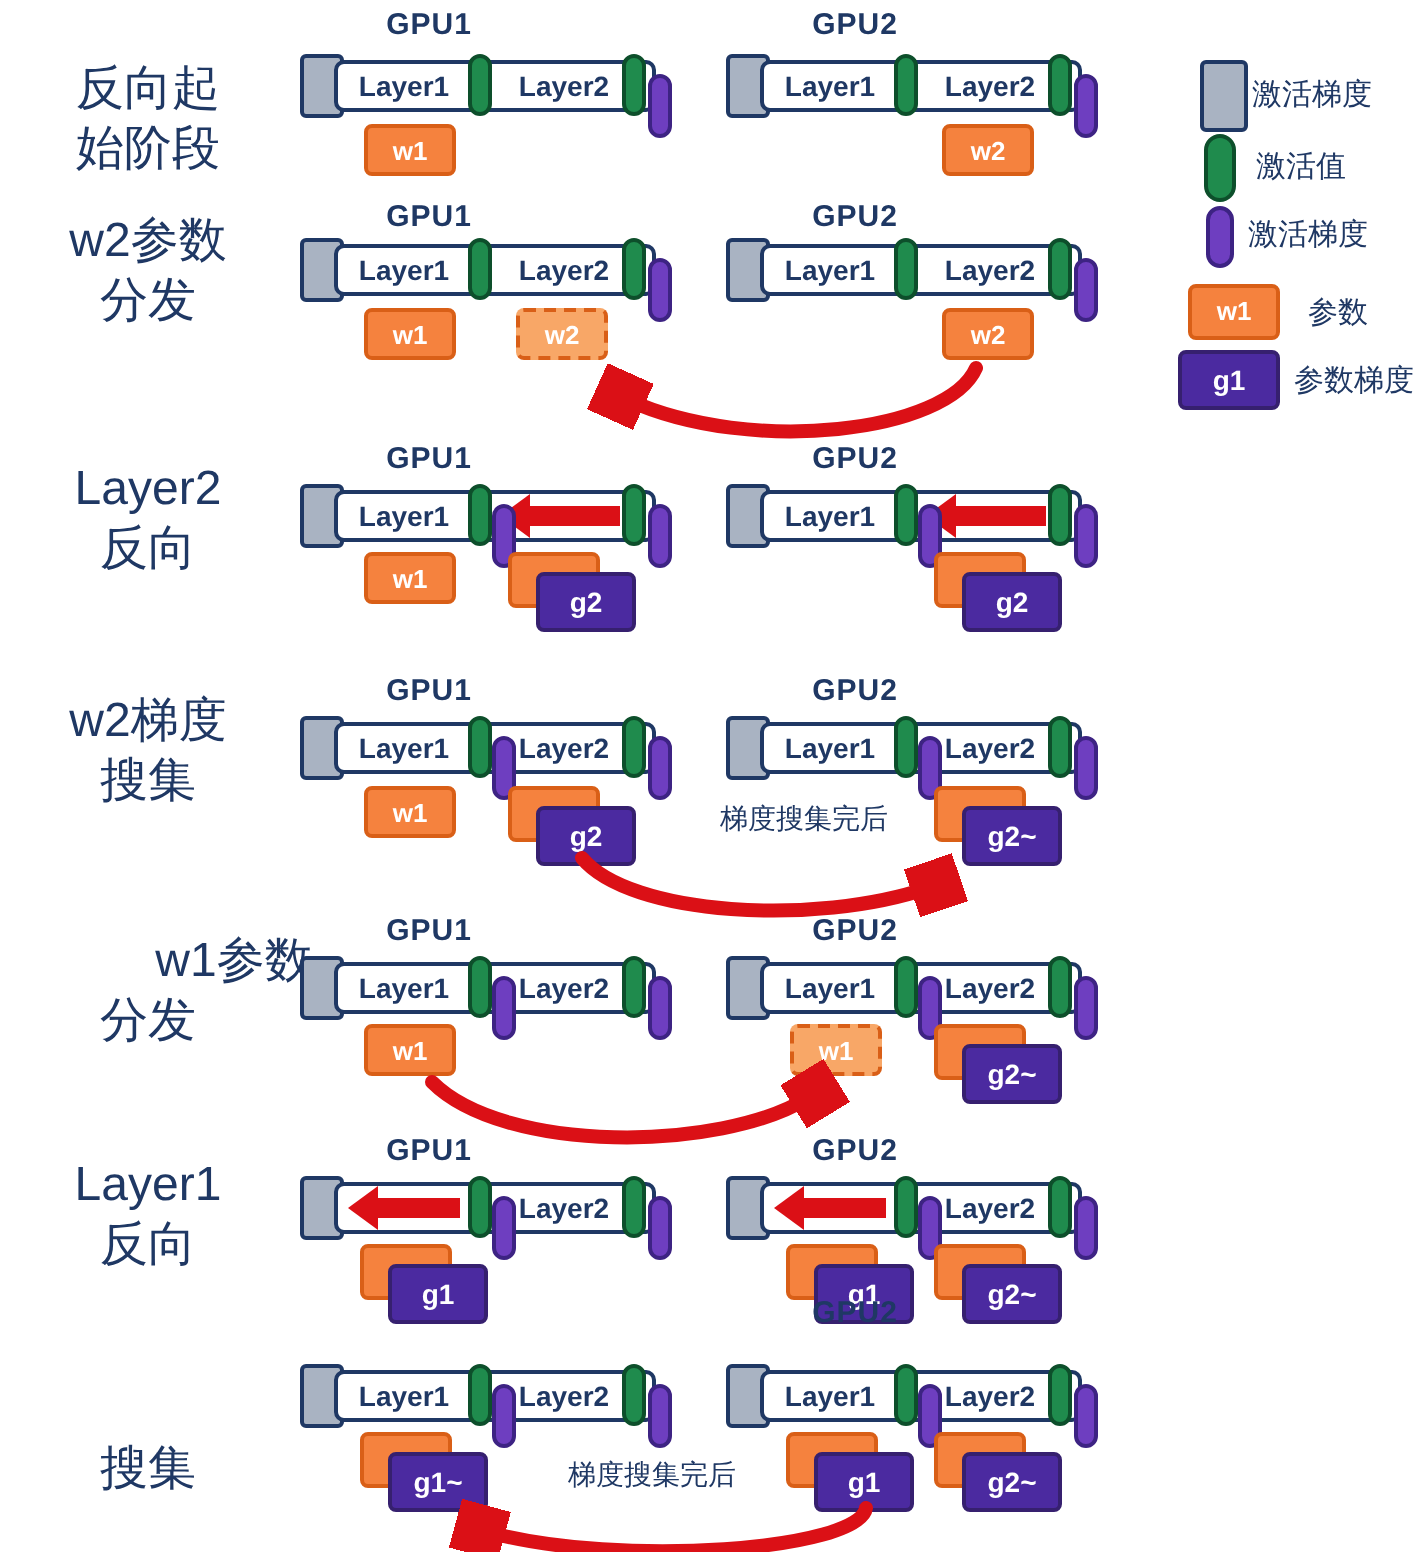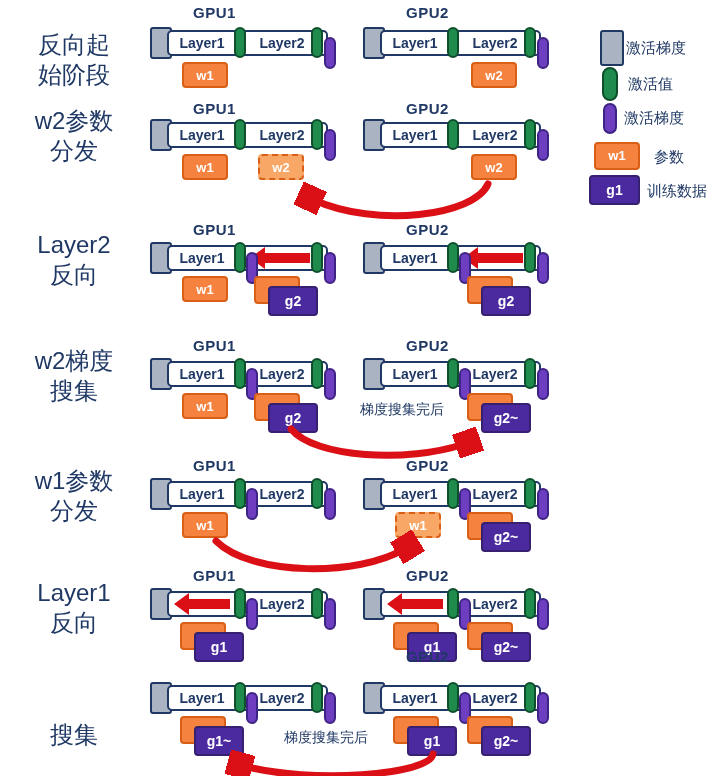--- a/index.html
+++ b/index.html
@@ -134,21 +134,21 @@
     <div class="abs data-rect" style="left: 363px; top: 358px; width: 22px; height: 32px;"></div>
     <div class="abs bar" style="left: 380px; top: 361px; width: 161px; height: 26px;"></div>
     <div class="abs layer-text" style="left: 383px; top: 365px; width: 64px;">Layer1</div>
     <div class="abs layer-text" style="left: 465px; top: 365px; width: 60px;">Layer2</div>
     <div class="abs pill green" style="left: 447px; top: 358px; width: 12px; height: 31px;"></div>
     <div class="abs pill purple" style="left: 459px; top: 368px; width: 12px; height: 32px;"></div>
     <div class="abs pill green" style="left: 524px; top: 358px; width: 12px; height: 31px;"></div>
     <div class="abs pill purple" style="left: 537px; top: 368px; width: 12px; height: 32px;"></div>
     <div class="abs wbox" style="left: 467px; top: 393px; width: 46px; height: 28px;"></div>
     <div class="abs gbox" style="left: 481px; top: 403px; width: 50px; height: 30px; line-height: 27px;">g2~</div>
-    <div class="abs side-label" style="top: 466px;">w1参数</div>
+    <div class="abs side-label" style="top: 466px; margin-left: 43px;">w1参数</div>
     <div class="abs side-label" style="top: 496px;">分发</div>
     <div class="abs gpu-label" style="left: 162px; top: 457px; width: 105px;">GPU1</div>
     <div class="abs data-rect" style="left: 150px; top: 478px; width: 22px; height: 32px;"></div>
     <div class="abs bar" style="left: 167px; top: 481px; width: 161px; height: 26px;"></div>
     <div class="abs layer-text" style="left: 170px; top: 485px; width: 64px;">Layer1</div>
     <div class="abs layer-text" style="left: 252px; top: 485px; width: 60px;">Layer2</div>
     <div class="abs pill green" style="left: 234px; top: 478px; width: 12px; height: 31px;"></div>
     <div class="abs pill purple" style="left: 246px; top: 488px; width: 12px; height: 32px;"></div>
     <div class="abs pill green" style="left: 311px; top: 478px; width: 12px; height: 31px;"></div>
     <div class="abs pill purple" style="left: 324px; top: 488px; width: 12px; height: 32px;"></div>
@@ -225,14 +225,14 @@
     <div class="abs annotation" style="left: 236px; top: 727px; width: 180px;">梯度搜集完后</div>
     <div class="abs data-rect" style="left: 600px; top: 30px; width: 24px; height: 36px; line-height: 32px;"></div>
     <div class="abs legend-label" style="left: 626px; top: 38px;">激活梯度</div>
     <div class="abs pill green" style="left: 602px; top: 67px; width: 16px; height: 34px; line-height: 30px;"></div>
     <div class="abs legend-label" style="left: 628px; top: 74px;">激活值</div>
     <div class="abs pill purple" style="left: 603px; top: 103px; width: 14px; height: 31px; line-height: 27px;"></div>
     <div class="abs legend-label" style="left: 624px; top: 108px;">激活梯度</div>
     <div class="abs wbox" style="left: 594px; top: 142px; width: 46px; height: 28px; line-height: 24px;">w1</div>
     <div class="abs legend-label" style="left: 654px; top: 147px; font-family: Liberation Serif, serif;">参数</div>
     <div class="abs gbox" style="left: 589px; top: 175px; width: 51px; height: 30px; line-height: 26px;">g1</div>
-    <div class="abs legend-label" style="left: 647px; top: 181px;">训练数据</div>
+    <div class="abs legend-label" style="left: 647px; top: 181px;">参数梯度</div>
   </div>
 
 </body></html>

